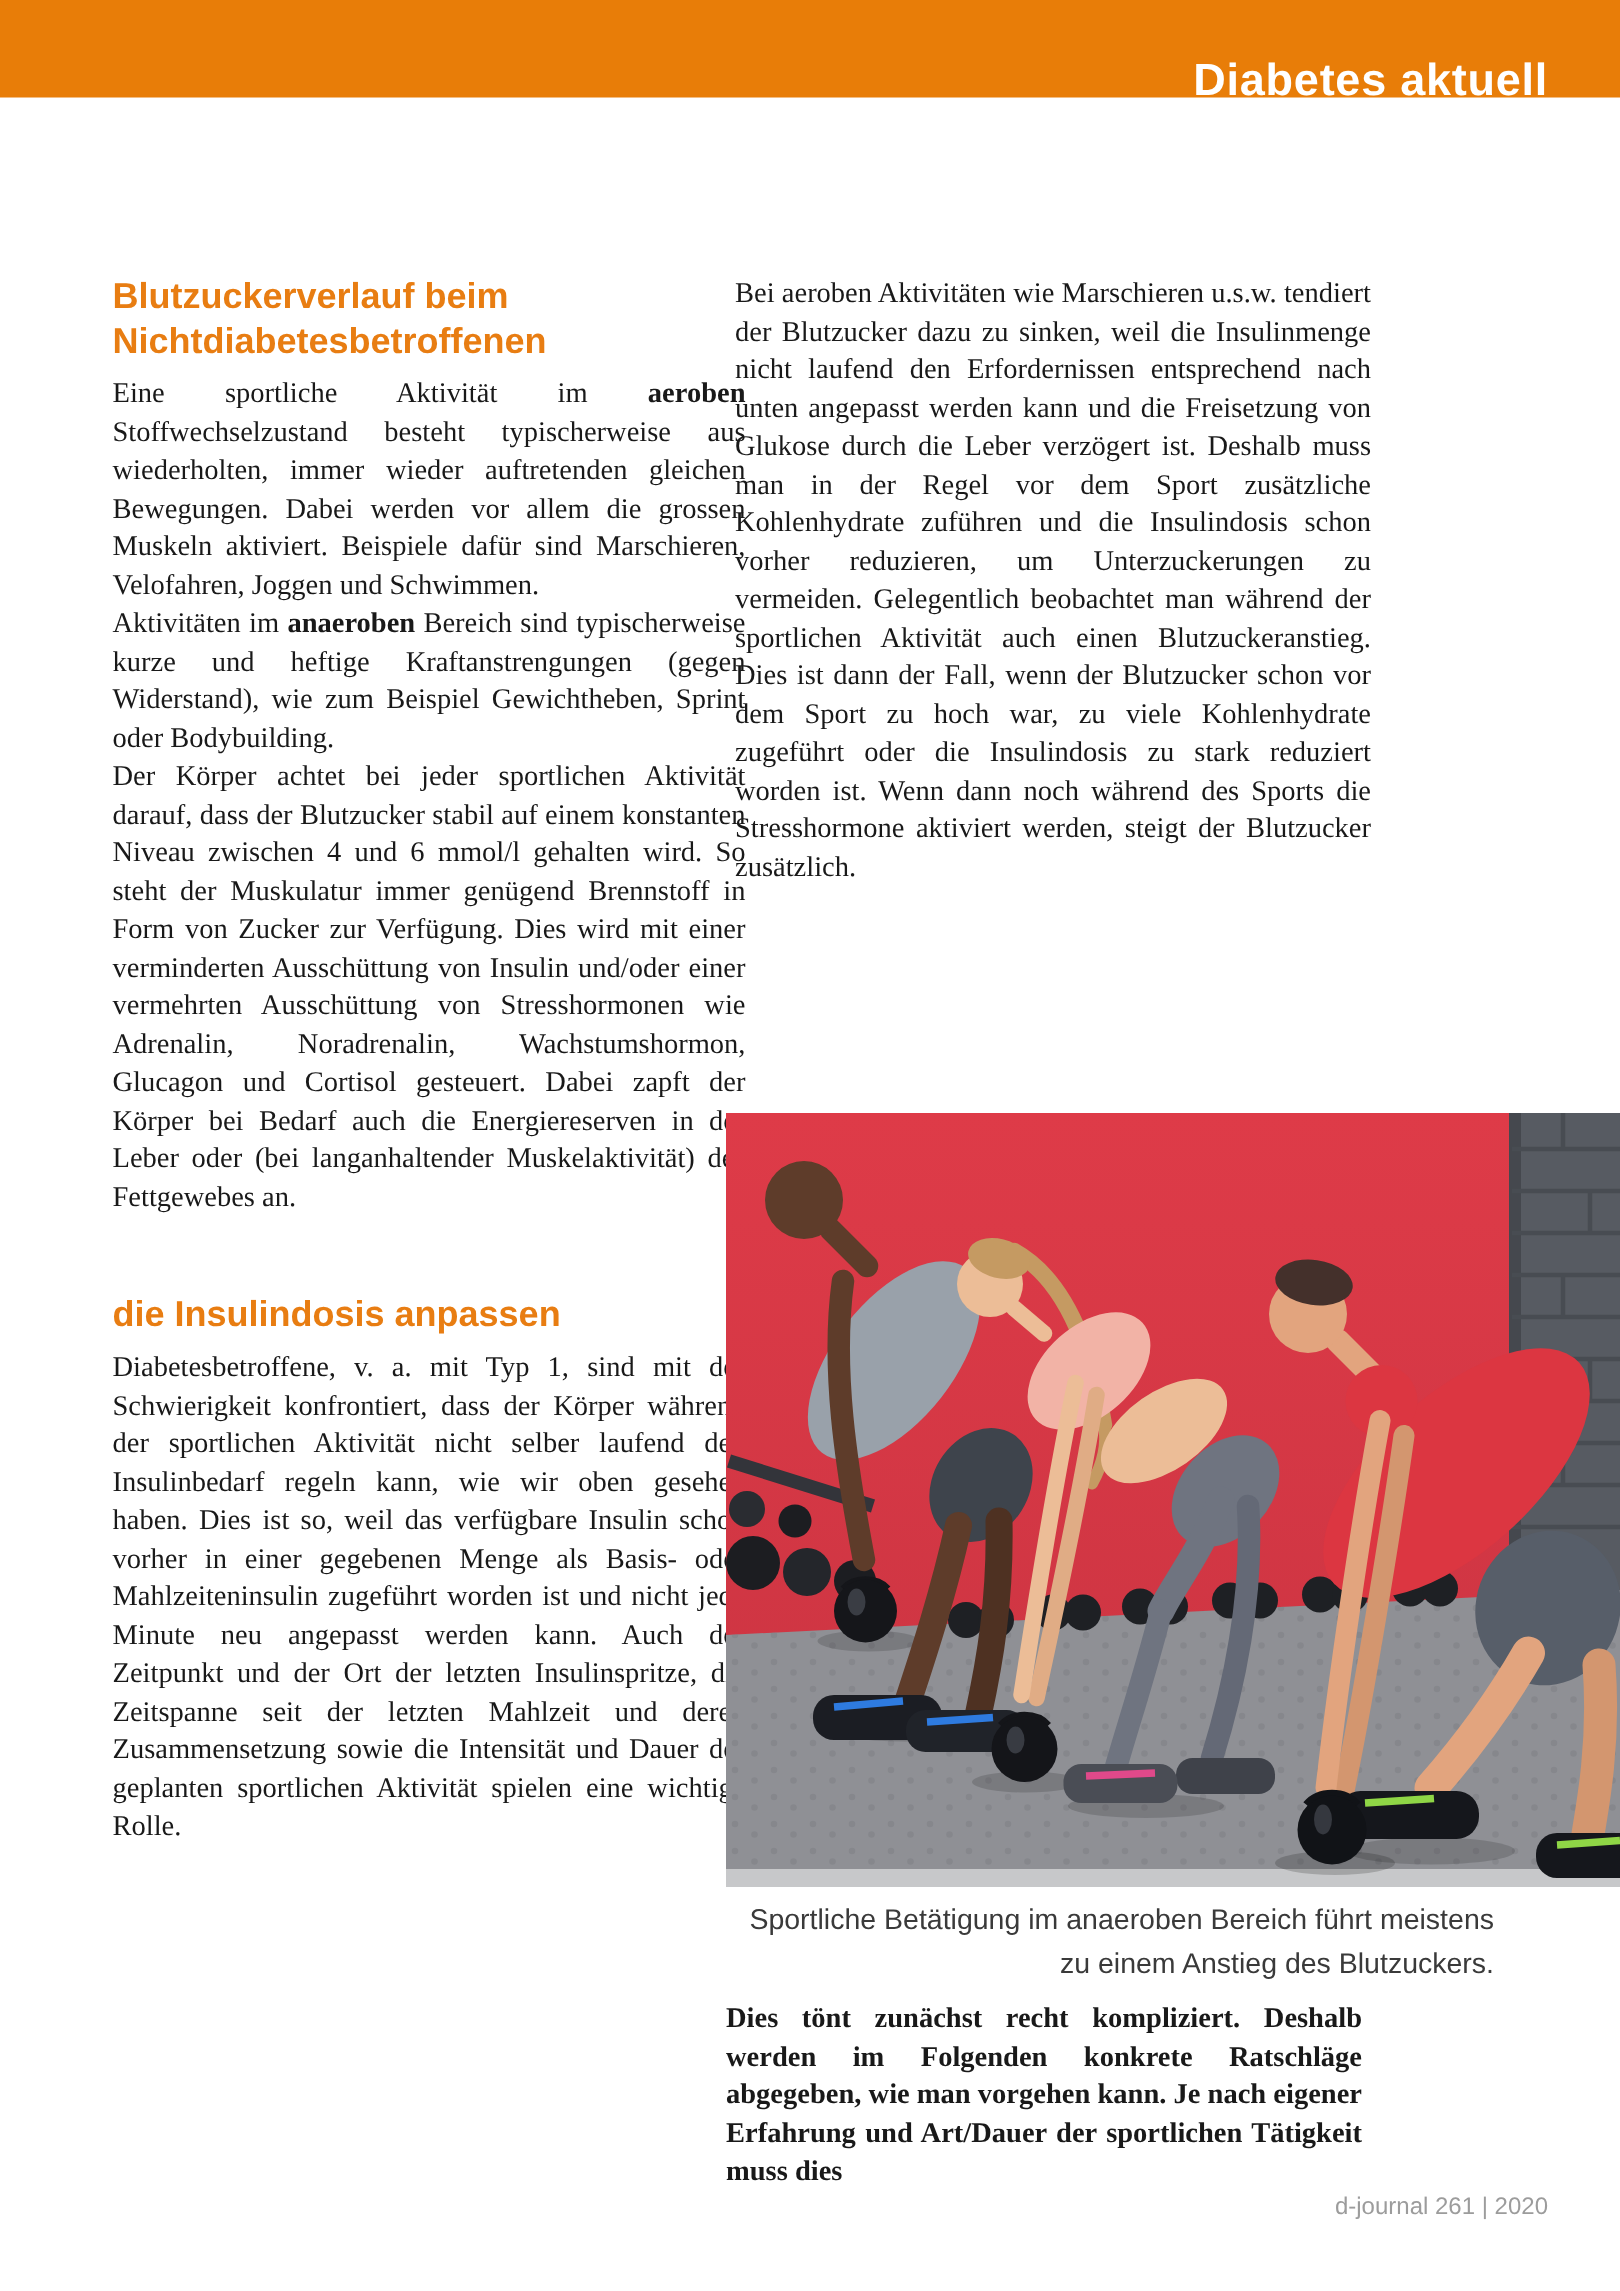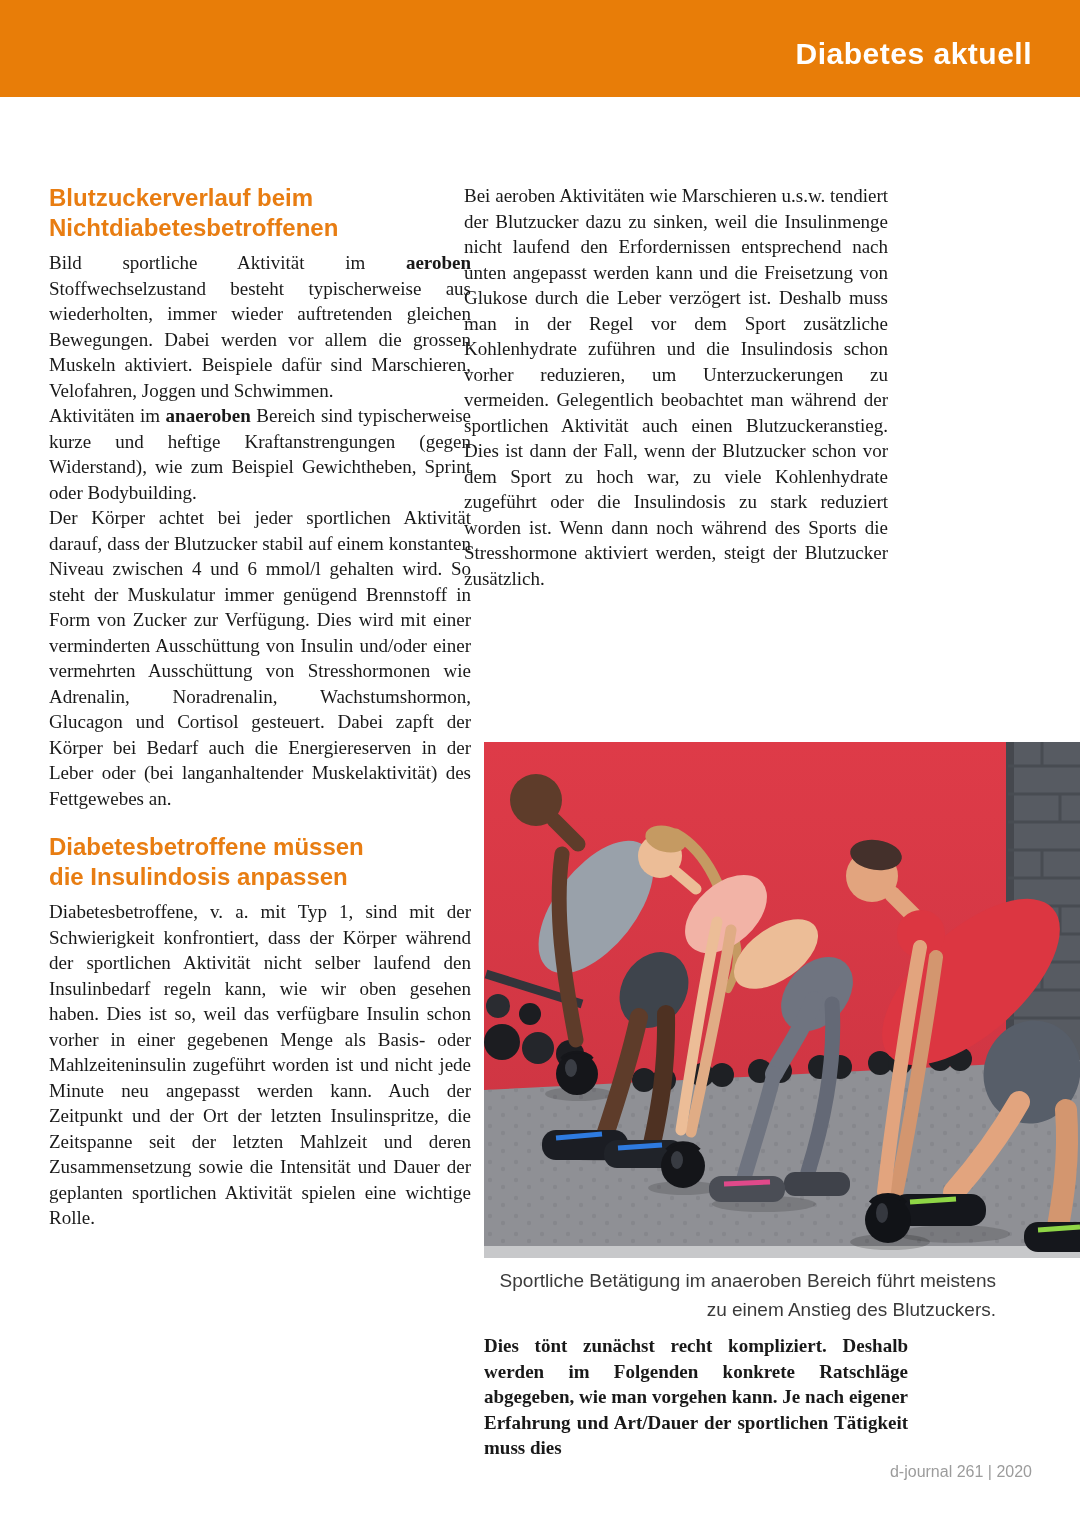--- a/index.html
+++ b/index.html
@@ -5,35 +5,36 @@
 <style>
   html,body{margin:0;padding:0;background:#ffffff;}
   .page{
     position:relative;
     width:1080px;height:1527px;
     background:#ffffff;
     overflow:hidden;
     font-family:"Liberation Serif", serif;
   }
   .band{
-    position:absolute;left:0;top:0;width:1080px;height:97px;
+    position:absolute;left:0;top:0;width:1080px;height:65px;
     background:#E87D08;
   }
   .band-title{
     position:absolute;right:48px;top:38px;
     font-family:"Liberation Sans", sans-serif;
     font-weight:bold;font-size:30px;line-height:32px;
     color:#ffffff;letter-spacing:.5px;
   }
   .col{
     position:absolute;top:183px;
     width:422px;
     font-size:19px;line-height:25.5px;
     color:#191919;
     text-align:justify;
+    margin-left:26px;
   }
   .col-left{left:49px;}
   .col-right{left:464px;width:424px;}
   .col p{margin:0;}
   h2.sect{
     font-family:"Liberation Sans", sans-serif;
     font-weight:bold;font-size:24px;line-height:30px;
     color:#E87D12;margin:0 0 7px 0;text-align:left;
   }
   h2.sect.later{margin-top:21px;}
@@ -64,25 +65,25 @@
 
   <div class="band">
     <div class="band-title">Diabetes aktuell</div>
   </div>
 
   <div class="col col-left">
     <h2 class="sect">
       <span>Blutzuckerverlauf beim</span><br>
       <span>Nichtdiabetesbetroffenen</span>
     </h2>
-    <p><span>Bild sportliche Aktivität im </span><b class="inword">aeroben</b><span> Stoffwechselzustand besteht typischerweise aus wiederholten, immer wieder auftretenden gleichen Bewegungen. Dabei werden vor allem die grossen Muskeln aktiviert. Beispiele dafür sind Marschieren, Velofahren, Joggen und Schwimmen.</span></p>
+    <p><span>Eine sportliche Aktivität im </span><b class="inword">aeroben</b><span> Stoffwechselzustand besteht typischerweise aus wiederholten, immer wieder auftretenden gleichen Bewegungen. Dabei werden vor allem die grossen Muskeln aktiviert. Beispiele dafür sind Marschieren, Velofahren, Joggen und Schwimmen.</span></p>
     <p><span>Aktivitäten im </span><b class="inword">anaeroben</b><span> Bereich sind typischerweise kurze und heftige Kraftanstrengungen (gegen Widerstand), wie zum Beispiel Gewichtheben, Sprint oder Bodybuilding.</span></p>
     <p>Der Körper achtet bei jeder sportlichen Aktivität darauf, dass der Blutzucker stabil auf einem konstanten Niveau zwischen 4 und 6 mmol/l gehalten wird. So steht der Muskulatur immer genügend Brennstoff in Form von Zucker zur Verfügung. Dies wird mit einer verminderten Ausschüttung von Insulin und/oder einer vermehrten Ausschüttung von Stresshormonen wie Adrenalin, Noradrenalin, Wachstumshormon, Glucagon und Cortisol gesteuert. Dabei zapft der Körper bei Bedarf auch die Energiereserven in der Leber oder (bei langanhaltender Muskelaktivität) des Fettgewebes an.</p>
     <h2 class="sect later">
-      <span>Diabetesbetroffene müssen</span><br>
+      <br>
       <span>die Insulindosis anpassen</span>
     </h2>
     <p>Diabetesbetroffene, v. a. mit Typ 1, sind mit der Schwierigkeit konfrontiert, dass der Körper während der sportlichen Aktivität nicht selber laufend den Insulinbedarf regeln kann, wie wir oben gesehen haben. Dies ist so, weil das verfügbare Insulin schon vorher in einer gegebenen Menge als Basis- oder Mahlzeiteninsulin zugeführt worden ist und nicht jede Minute neu angepasst werden kann. Auch der Zeitpunkt und der Ort der letzten Insulinspritze, die Zeitspanne seit der letzten Mahlzeit und deren Zusammensetzung sowie die Intensität und Dauer der geplanten sportlichen Aktivität spielen eine wichtige Rolle.</p>
   </div>
 
   <div class="col col-right">
     <p>Bei aeroben Aktivitäten wie Marschieren u.s.w. tendiert der Blutzucker dazu zu sinken, weil die Insulinmenge nicht laufend den Erfordernissen entsprechend nach unten angepasst werden kann und die Freisetzung von Glukose durch die Leber verzögert ist. Deshalb muss man in der Regel vor dem Sport zusätzliche Kohlenhydrate zuführen und die Insulindosis schon vorher reduzieren, um Unterzuckerungen zu vermeiden. Gelegentlich beobachtet man während der sportlichen Aktivität auch einen Blutzuckeranstieg. Dies ist dann der Fall, wenn der Blutzucker schon vor dem Sport zu hoch war, zu viele Kohlenhydrate zugeführt oder die Insulindosis zu stark reduziert worden ist. Wenn dann noch während des Sports die Stresshormone aktiviert werden, steigt der Blutzucker zusätzlich.</p>
   </div>
 
   <div class="photo-wrap" role="img" aria-label="Drei Personen in gebückter Haltung beim Kettlebell-Training in einem Fitnessstudio vor roter Wand">

